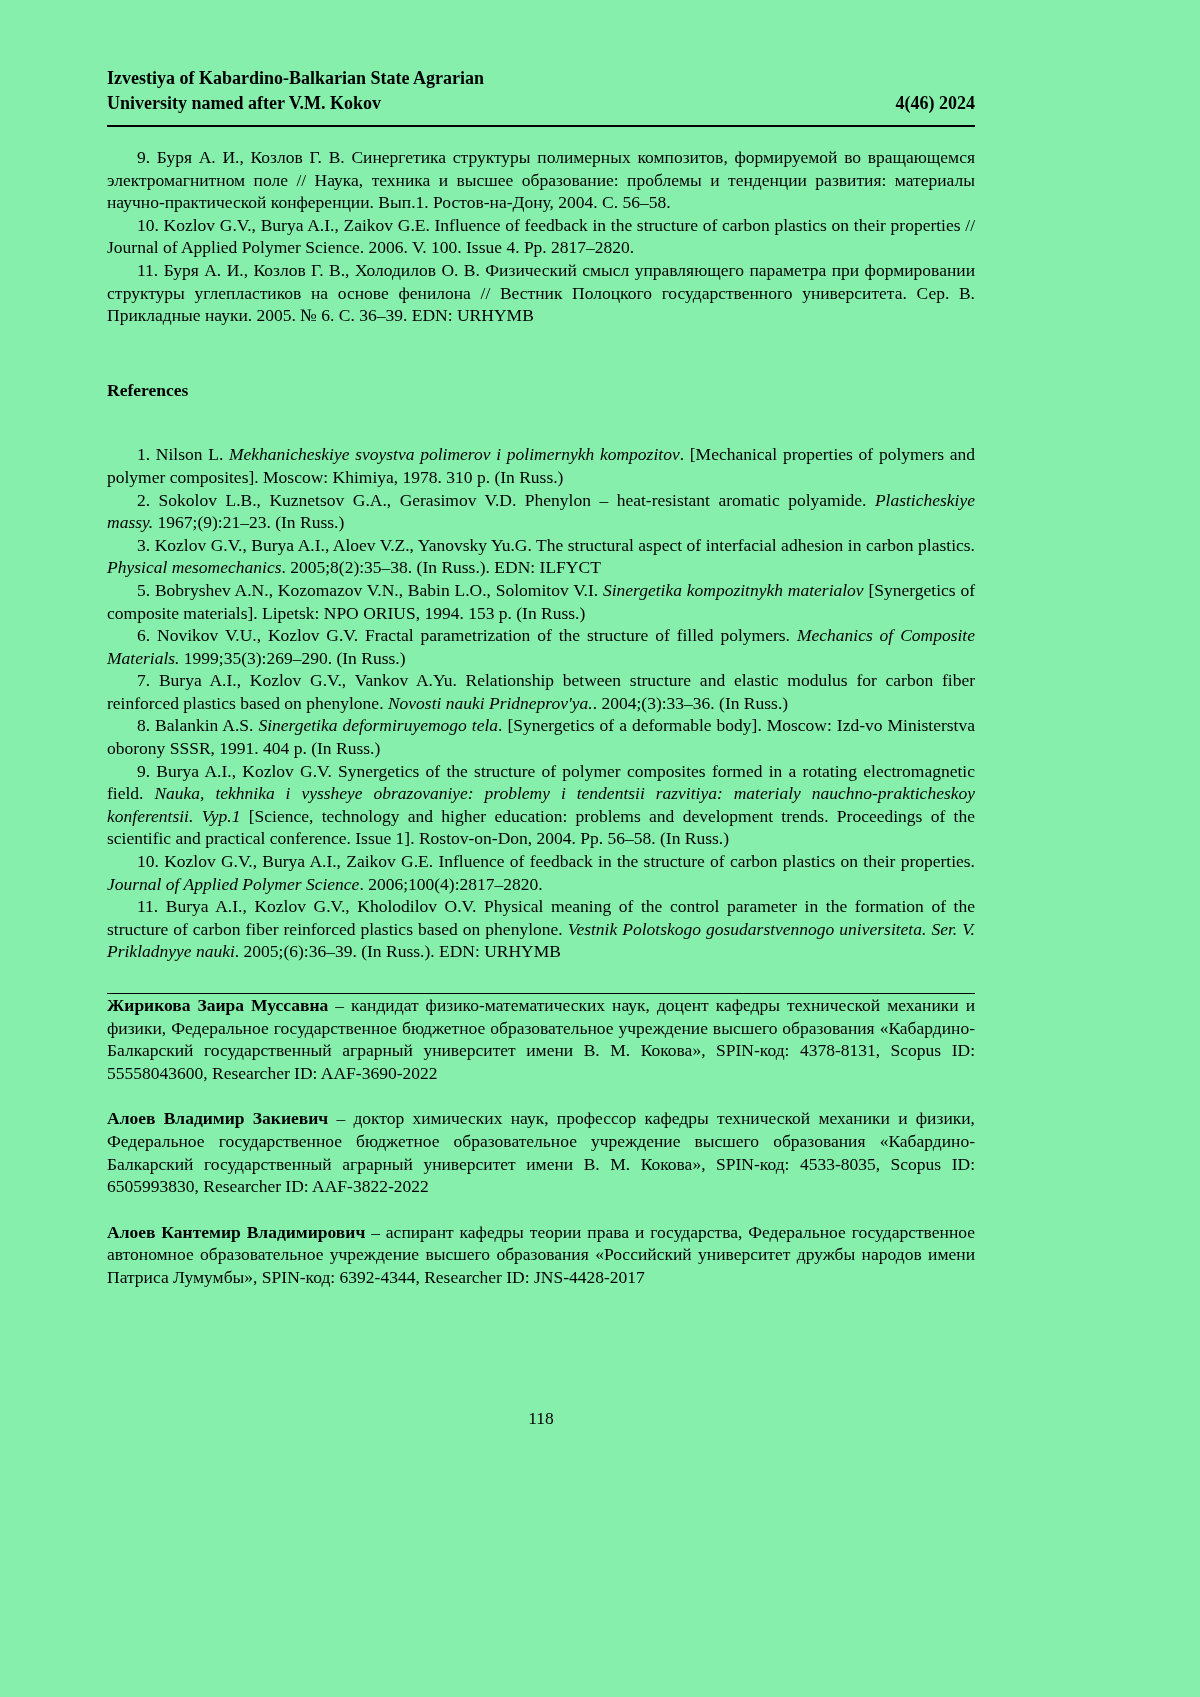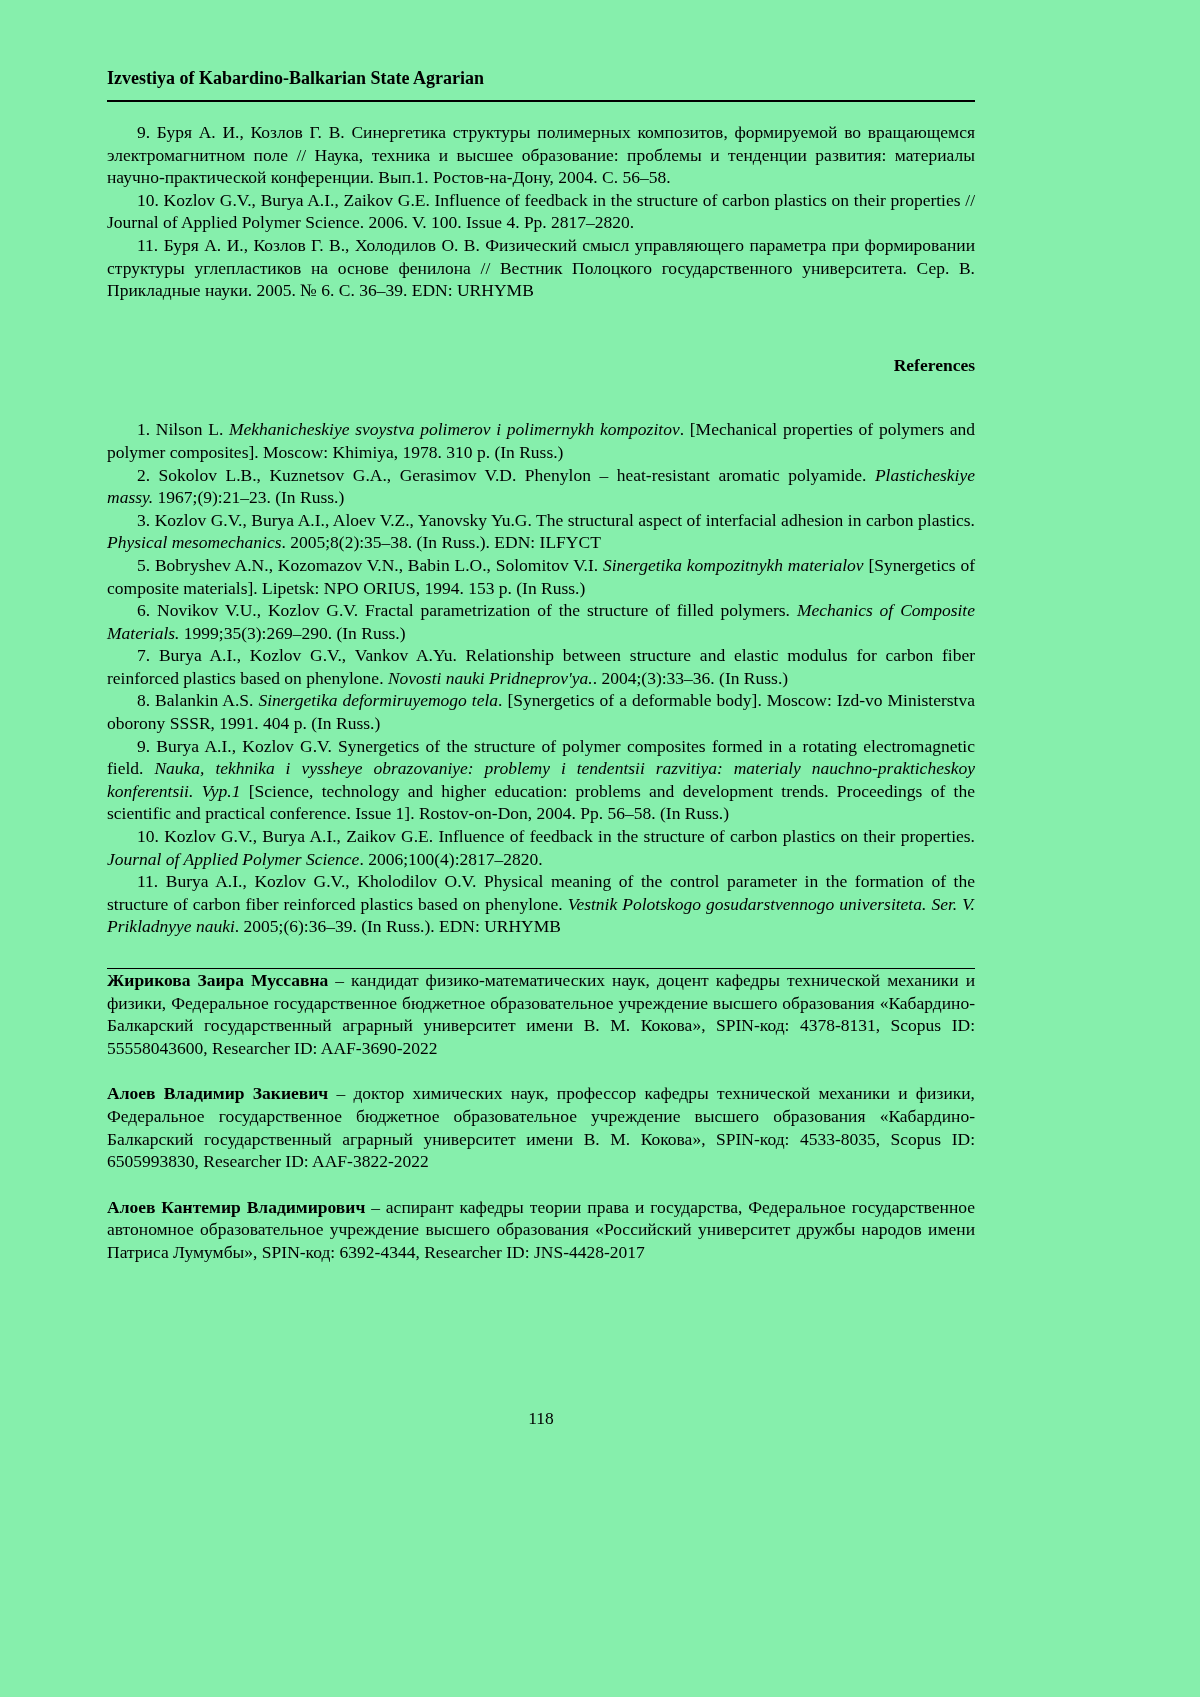--- a/index.html
+++ b/index.html
@@ -21,21 +21,21 @@
   .header-row { display: flex; justify-content: space-between; line-height: 25px; }
   .header-rule {
     border: none;
     border-top: 2px solid #000;
     margin: 9px 0 0 0;
   }
   .refs { margin-top: 19px; }
   .refs p, .authors p { margin: 0; text-align: justify; }
   .refs p { text-indent: 30px; }
   .center-heading {
-    text-align: right;
+    text-align: left;
     font-weight: bold;
     font-size: 17.5px;
     margin: 52px 0 42px 0;
   }
   .center-heading.authors-h { margin: 30px 0 32px 0; }
   .section-rule {
     border: none;
     border-top: 1px solid #000;
     margin: 30px 0 0 0;
   }
@@ -52,20 +52,24 @@
 </style>
 </head>
 <body>
 
 <div class="page">
   <div class="content">
 
     <header class="page-header">
       <div class="header-row">
         <span>Izvestiya of Kabardino-Balkarian State Agrarian</span>
+      </div>
+      <div class="header-row">
+        <span>University named after V.M. Kokov</span>
+        <span>4(46) 2024</span>
       </div>
       <hr class="header-rule">
     </header>
 
     <section class="refs">
         <p><span>9. Буря А. И., Козлов Г. В. Синергетика структуры полимерных композитов, формируемой во вращающемся электромагнитном поле // Наука, техника и высшее образование: проблемы и тенденции развития: материалы научно-практической конференции. Вып.1. Ростов-на-Дону, 2004. С. 56–58.</span></p>
         <p><span>10. Kozlov G.V., Burya A.I., Zaikov G.E. Influence of feedback in the structure of carbon plastics on their properties // Journal of Applied Polymer Science. 2006. V. 100. Issue 4. Pp. 2817–2820.</span></p>
         <p><span>11. Буря А. И., Козлов Г. В., Холодилов О. В. Физический смысл управляющего параметра при формировании структуры углепластиков на основе фенилона // Вестник Полоцкого государственного университета. Сер. В. Прикладные науки. 2005. № 6. С. 36–39. EDN: URHYMB</span></p>
       </section>
 

